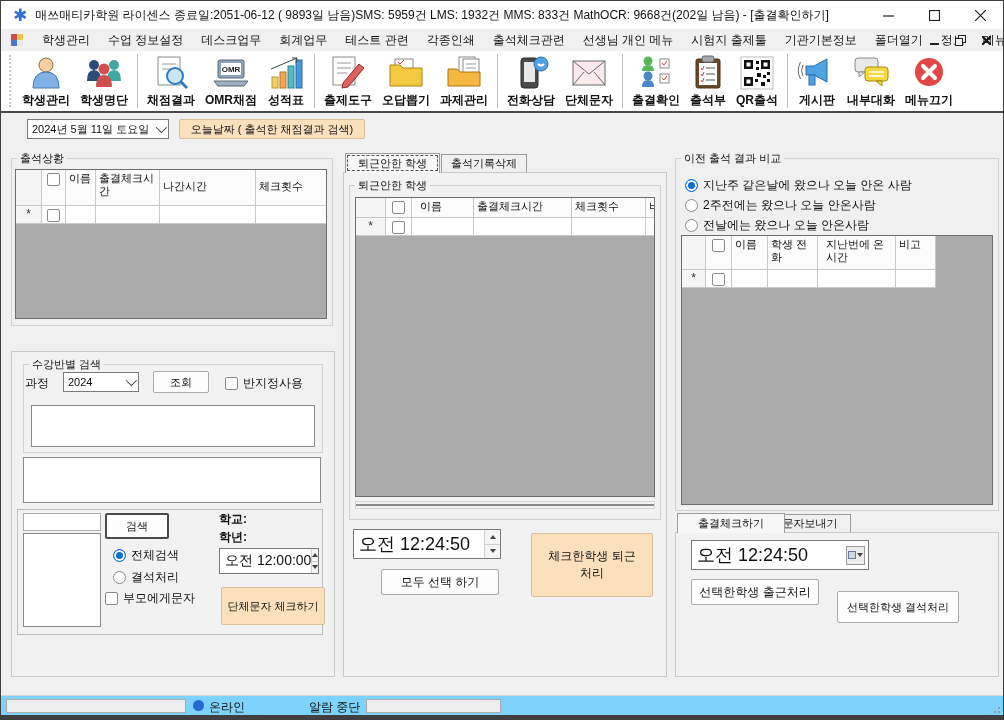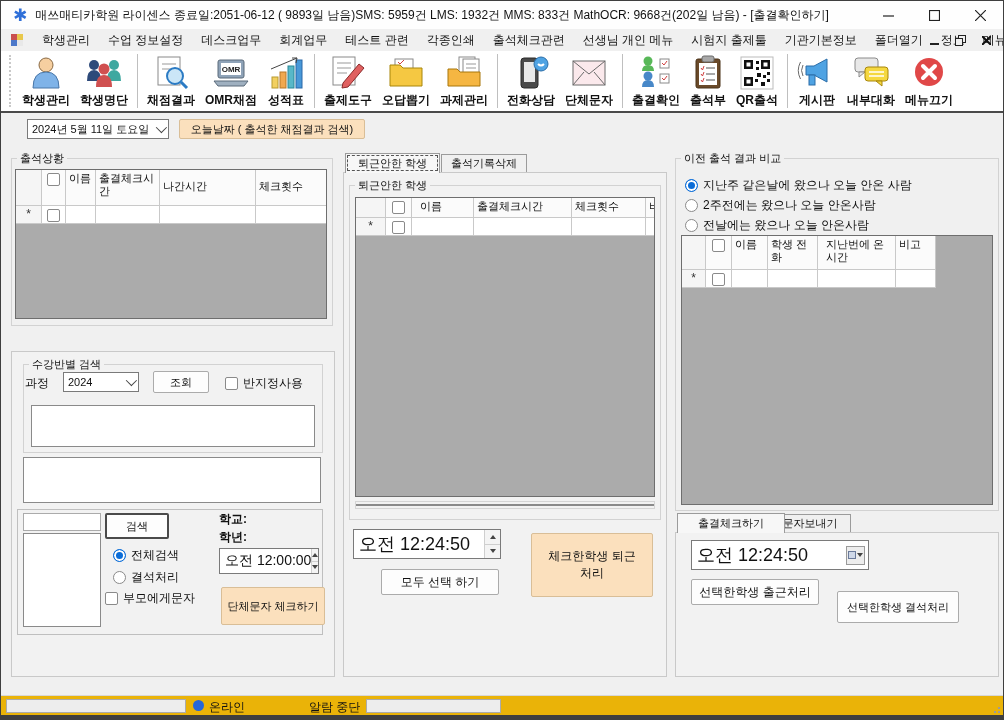--- a/index.html
+++ b/index.html
@@ -58,21 +58,21 @@
   .timebox .tval{flex:1;padding-left:5px;white-space:nowrap;}
   .updown{width:15px;align-self:stretch;display:flex;flex-direction:column;border-left:1px solid #CFCFCF;}
   .updown span{flex:1;display:flex;align-items:center;justify-content:center;background:#F4F4F4;}
   .updown span + span{border-top:1px solid #CFCFCF;}
   .arrow-up{width:0;height:0;border-left:3px solid transparent;border-right:3px solid transparent;border-bottom:4px solid #444;}
   .arrow-dn{width:0;height:0;border-left:3px solid transparent;border-right:3px solid transparent;border-top:4px solid #444;}
   .dd-icon{width:17px;height:17px;border:1px solid #9A9A9A;background:#EDEDED;display:flex;align-items:center;justify-content:center;gap:1px;margin-right:3px;}
   
   .hscroll{position:absolute;height:8px;background:linear-gradient(#F2F2F2 30%,#8A8A8A 30%,#8A8A8A 70%,#F2F2F2 70%);border:1px solid #D5D5D5;box-sizing:border-box;}
   
-  .statusbar{position:absolute;left:0;top:694px;width:100%;height:20px;background:#eab308;border-top:1px solid #D7D7D7;}
+  .statusbar{position:absolute;left:0;top:694px;width:100%;height:20px;background:#7dd3fc;border-top:1px solid #D7D7D7;}
   .sunken{position:absolute;background:#EDEDED;border:1px solid #ABABAB;box-sizing:border-box;}
   .dot{position:absolute;width:11px;height:11px;border-radius:50%;background:#2667D9;}
   .grip{position:absolute;right:2px;bottom:2px;width:10px;height:10px;
         background:
           radial-gradient(circle at 8px 8px,#9a9a9a 1.2px,transparent 1.5px),
           radial-gradient(circle at 8px 4px,#9a9a9a 1.2px,transparent 1.5px),
           radial-gradient(circle at 4px 8px,#9a9a9a 1.2px,transparent 1.5px);}
   .bottom-strip{position:absolute;left:0;top:714px;width:100%;height:6px;background:#3F3F3F;}
   svg{display:block;}
 </style>

